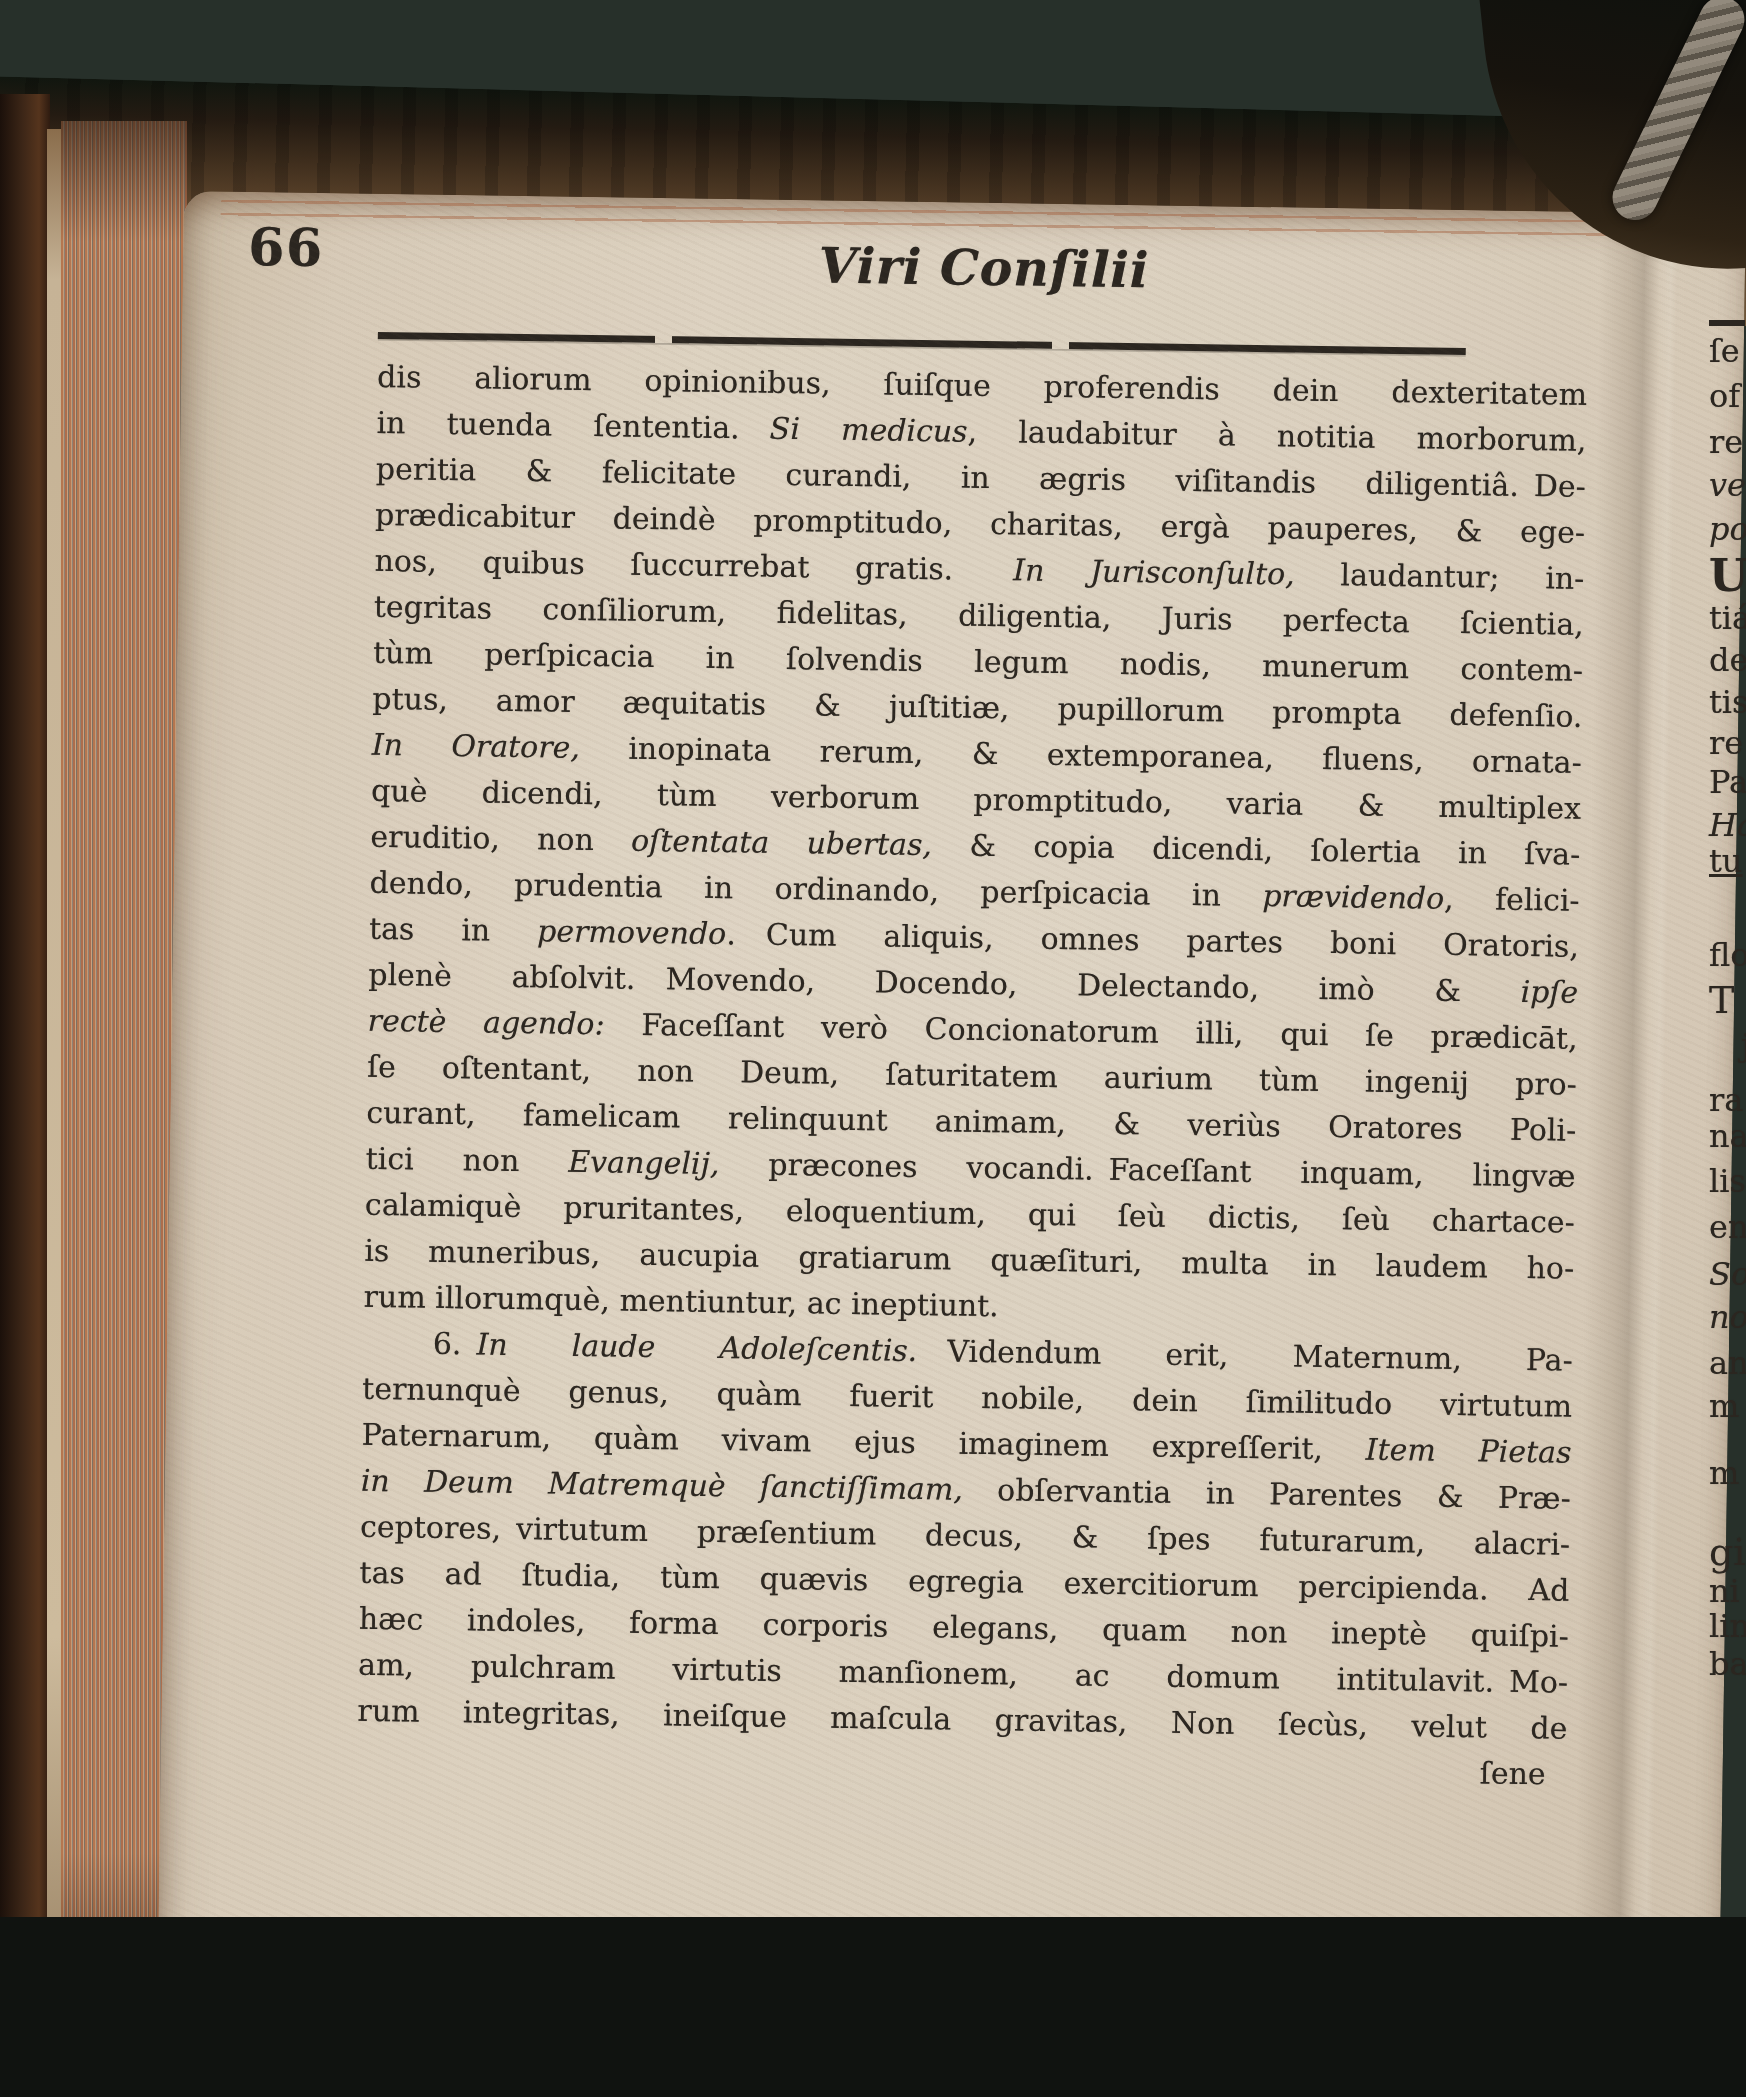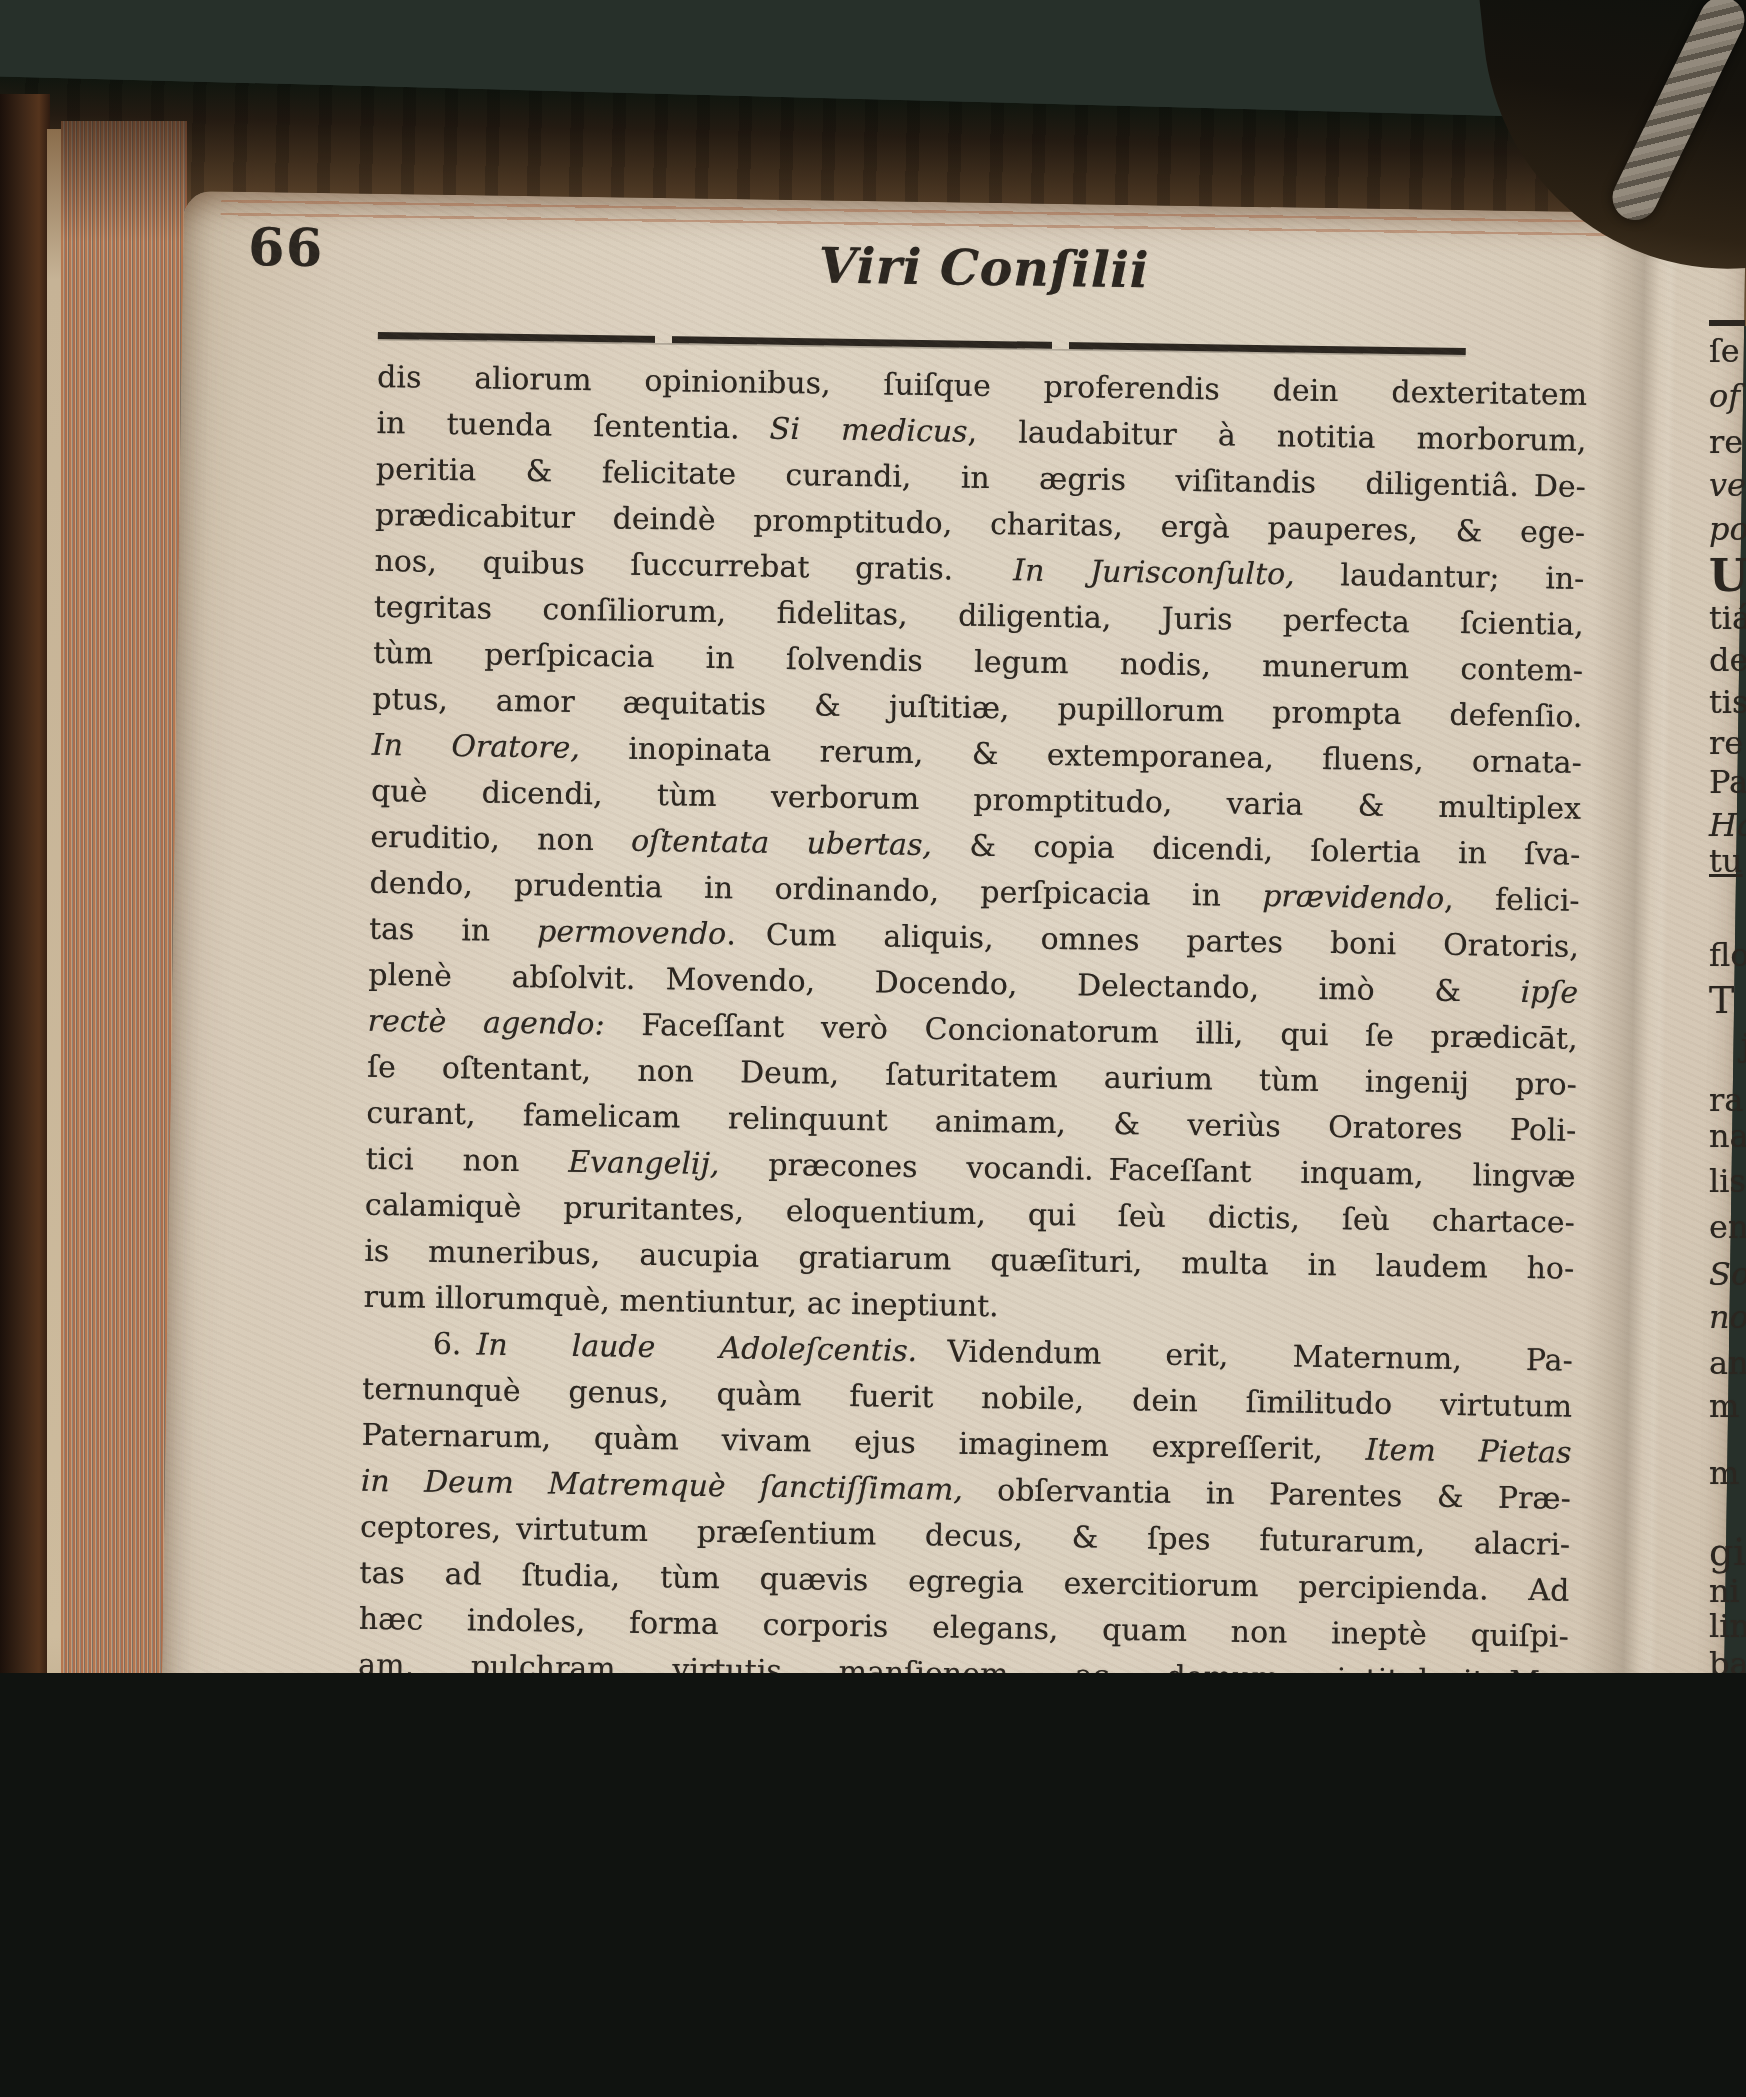--- a/index.html
+++ b/index.html
@@ -1,16 +1,16 @@
 <!DOCTYPE html>
 <html style="--bg: #27302a; --paper: #d9cdba; --ink: #2b2620; --leather: #3e2718; --edge-rust: #ad6f4c; --edge-gray: #8b7d6e; --stain: #a0522d; --band-brown: #6b4f32;font-size:13px"><head>
 <meta charset="utf-8">
 <style>
   html,body{margin:0;padding:0;background:#101310;}
-  .scene{position:relative;width:1746px;height:1673px;overflow:hidden;
+  .scene{position:relative;width:1746px;height:1917px;overflow:hidden;
          background:var(--bg,#27302a);
          font-family:"DejaVu Serif","Liberation Serif",serif;}
 
   
   .top-band{position:absolute;left:-19.4px;top:76px;width:1845px;height:204px;
             transform:rotate(1.5deg);transform-origin:0 50%;border-radius:8px;
             background:
               repeating-linear-gradient(90deg,rgba(0,0,0,.18) 0 13px,rgba(0,0,0,0) 13px 42px),
               linear-gradient(180deg,#11160f 0%,#241b12 18%,#3f2e1d 38%,#5a422a 58%,#6f5436 75%,#7d5f3e 88%,#8a6b47 100%);}
 
@@ -136,21 +136,21 @@
         </div>
       <div class="line catch">ſene</div>
     </div>
   </div>
 
   <div class="sliver-bottom"></div>
   <div class="gloss"></div>
   <div class="facing" id="facing">
       <div class="frag rule" style="top: 320px;"></div>
       <div class="frag" style="top: 335px;">ſe</div>
-      <div class="frag" style="top: 380px; font-style: italic;">of</div>
+      <div class="frag" style="top: 380px;">of</div>
       <div class="frag" style="top: 426px;">re</div>
       <div class="frag" style="top: 469px; font-style: italic;">ve</div>
       <div class="frag i" style="top: 513px;">po</div>
       <div class="frag lg" style="top: 553px;">U</div>
       <div class="frag" style="top: 602px;">tiá</div>
       <div class="frag" style="top: 644px;">de</div>
       <div class="frag" style="top: 686px;">tis</div>
       <div class="frag" style="top: 727px;">re</div>
       <div class="frag" style="top: 766px;">Pa</div>
       <div class="frag i" style="top: 809px;">Ha</div>

